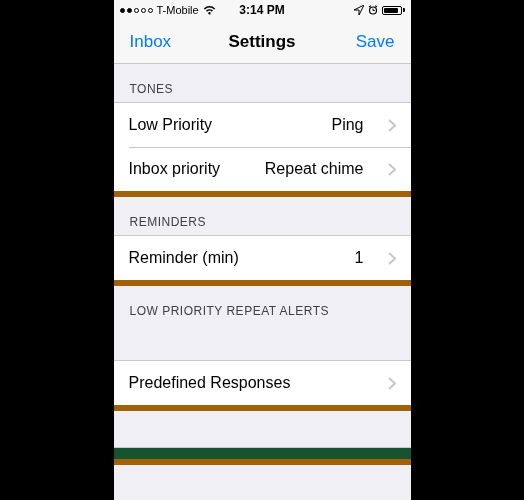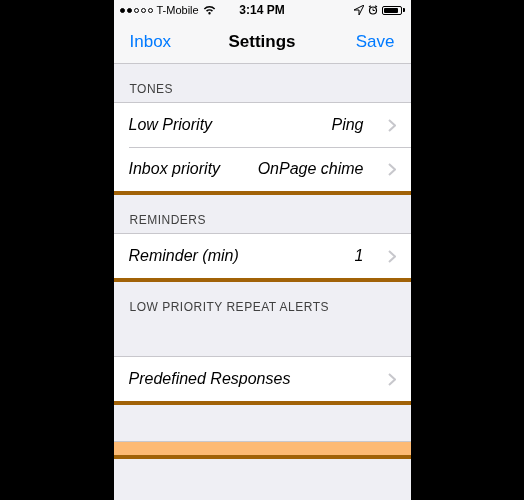--- a/index.html
+++ b/index.html
@@ -58,24 +58,23 @@
     
     .content { }
     .section-header {
       padding: 18px 16px 6px;
       font-size: 12px;
       letter-spacing: 0.5px;
       color: #404040;
       text-transform: uppercase;
     }
     .group {
-      background: #fdba74;
+      background: #14532d;
       border-top: 1px solid #c8c7cc;
-      border-bottom: 4px solid #a16207;
-      font-style: italic;
+      border-bottom: 6px solid #a16207;
     }
     .row {
       display: flex;
       align-items: center;
       height: 44px;
       padding: 0 15px;
       position: relative;
       background: #fff;
     }
     .row + .row::before {
@@ -149,21 +148,21 @@
         <span class="row-label">Low Priority</span>
         <span class="row-value">Ping</span>
         <span class="chevron">
             <svg width="8" height="13" viewBox="0 0 8 13">
               <path d="M1 1 L7 6.5 L1 12" fill="none" stroke="#c7c7cc" stroke-width="2"></path>
             </svg>
           </span>
       </div>
       <div class="row">
         <span class="row-label">Inbox priority</span>
-        <span class="row-value">OnPage chime</span>
+        <span class="row-value">Repeat chime</span>
         <span class="chevron">
             <svg width="8" height="13" viewBox="0 0 8 13">
               <path d="M1 1 L7 6.5 L1 12" fill="none" stroke="#c7c7cc" stroke-width="2"></path>
             </svg>
           </span>
       </div>
     </div>
 
     <div class="section-header">REMINDERS</div>
     <div class="group">

